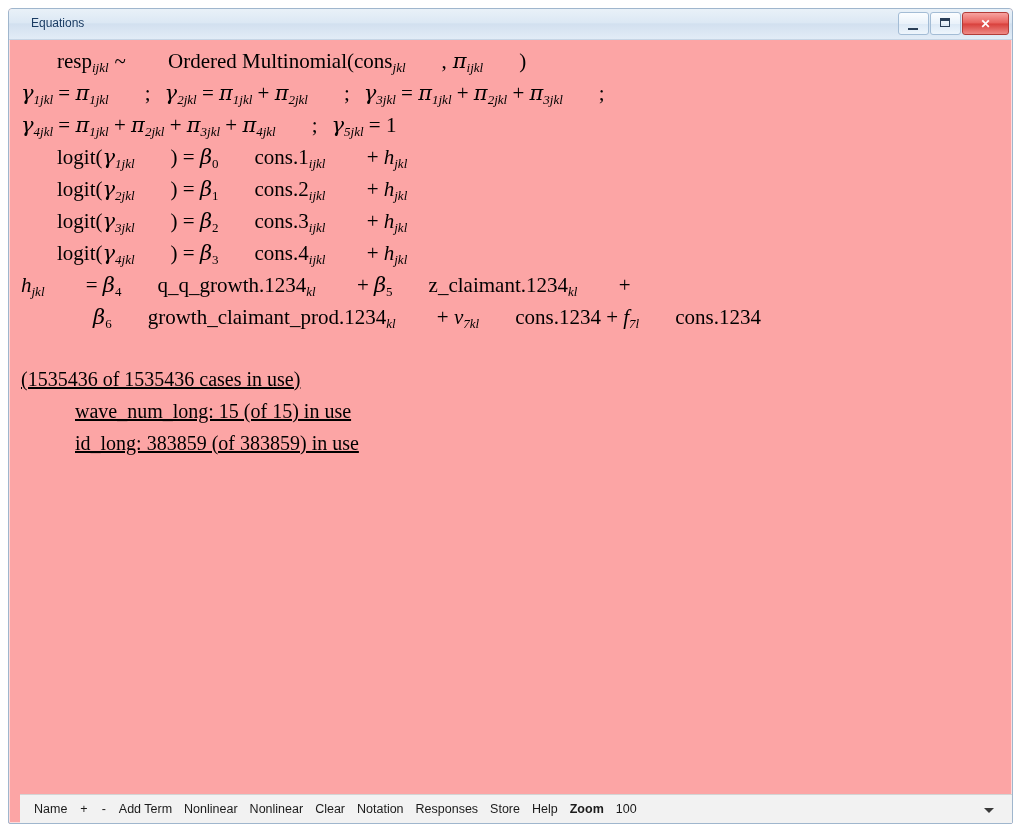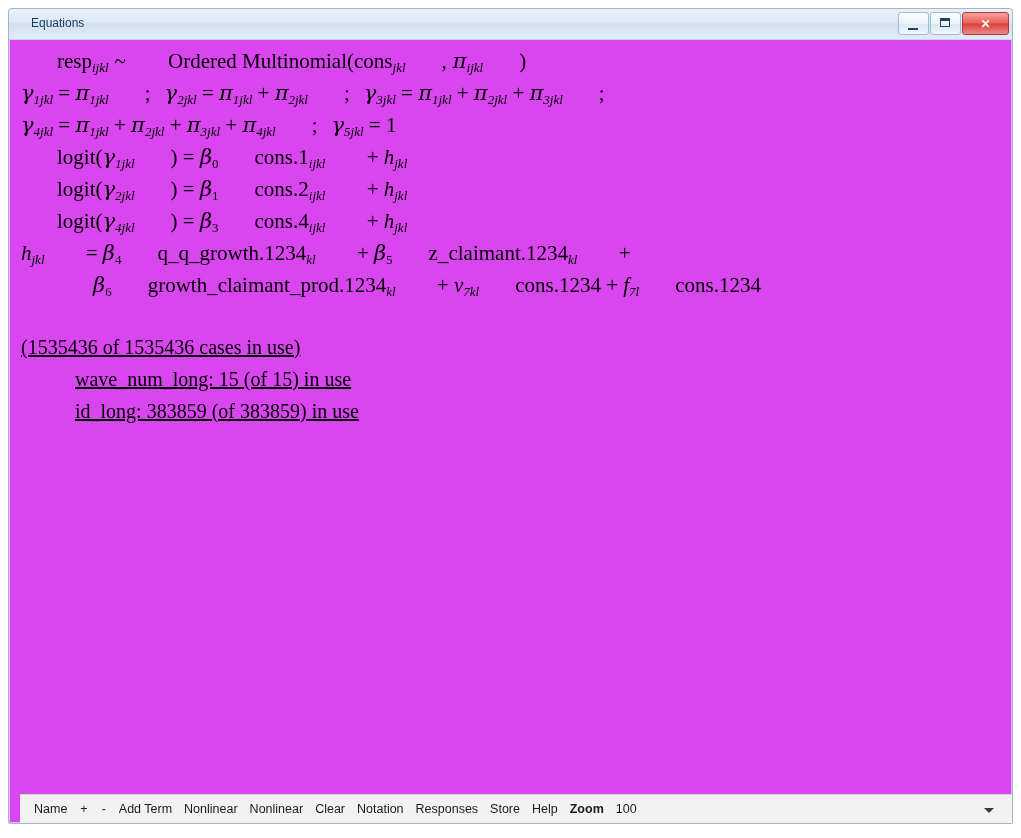--- a/index.html
+++ b/index.html
@@ -12,21 +12,21 @@
     height: 838px;
     font-family: "Liberation Serif", serif;
     overflow: hidden;
   }
   #window {
     position: absolute;
     left: 8px;
     top: 8px;
     width: 1005px;
     height: 816px;
-    background: #d946ef;
+    background: #fca5a5;
     border: 1px solid #9fb6cd;
     border-radius: 4px 4px 2px 2px;
     box-sizing: border-box;
     box-shadow: 0 0 0 1px rgba(255,255,255,0.6) inset;
   }
   
   #titlebar {
     position: relative;
     height: 30px;
     background: linear-gradient(to bottom, #e9f1f8 0%, #dce8f4 45%, #d2e0ef 50%, #e2ecf7 100%);
@@ -221,20 +221,23 @@
     </div>
 
     <div class="eqline">
       <span class="rm">logit(</span><span class="gk">γ</span><span class="sub">1jkl</span><span class="rm">) = </span><span class="gk">β</span><span class="subr">0</span><span class="rm">cons.1</span><span class="sub">ijkl</span><span class="rm"> + </span><span class="it">h</span><span class="sub">jkl</span>
     </div>
 
     <div class="eqline">
       <span class="rm">logit(</span><span class="gk">γ</span><span class="sub">2jkl</span><span class="rm">) = </span><span class="gk">β</span><span class="subr">1</span><span class="rm">cons.2</span><span class="sub">ijkl</span><span class="rm"> + </span><span class="it">h</span><span class="sub">jkl</span>
     </div>
 
+    <div class="eqline">
+      <span class="rm">logit(</span><span class="gk">γ</span><span class="sub">3jkl</span><span class="rm">) = </span><span class="gk">β</span><span class="subr">2</span><span class="rm">cons.3</span><span class="sub">ijkl</span><span class="rm"> + </span><span class="it">h</span><span class="sub">jkl</span>
+    </div>
 
     <div class="eqline">
       <span class="rm">logit(</span><span class="gk">γ</span><span class="sub">4jkl</span><span class="rm">) = </span><span class="gk">β</span><span class="subr">3</span><span class="rm">cons.4</span><span class="sub">ijkl</span><span class="rm"> + </span><span class="it">h</span><span class="sub">jkl</span>
     </div>
 
     <div class="eqline">
       <span class="it">h</span><span class="sub">jkl</span><span class="rm"> = </span><span class="gk">β</span><span class="subr">4</span><span class="rm">q_q_growth.1234</span><span class="sub">kl</span><span class="rm"> + </span><span class="gk">β</span><span class="subr">5</span><span class="rm">z_claimant.1234</span><span class="sub">kl</span><span class="rm"> +</span>
     </div>
 
     <div class="eqline indent">

